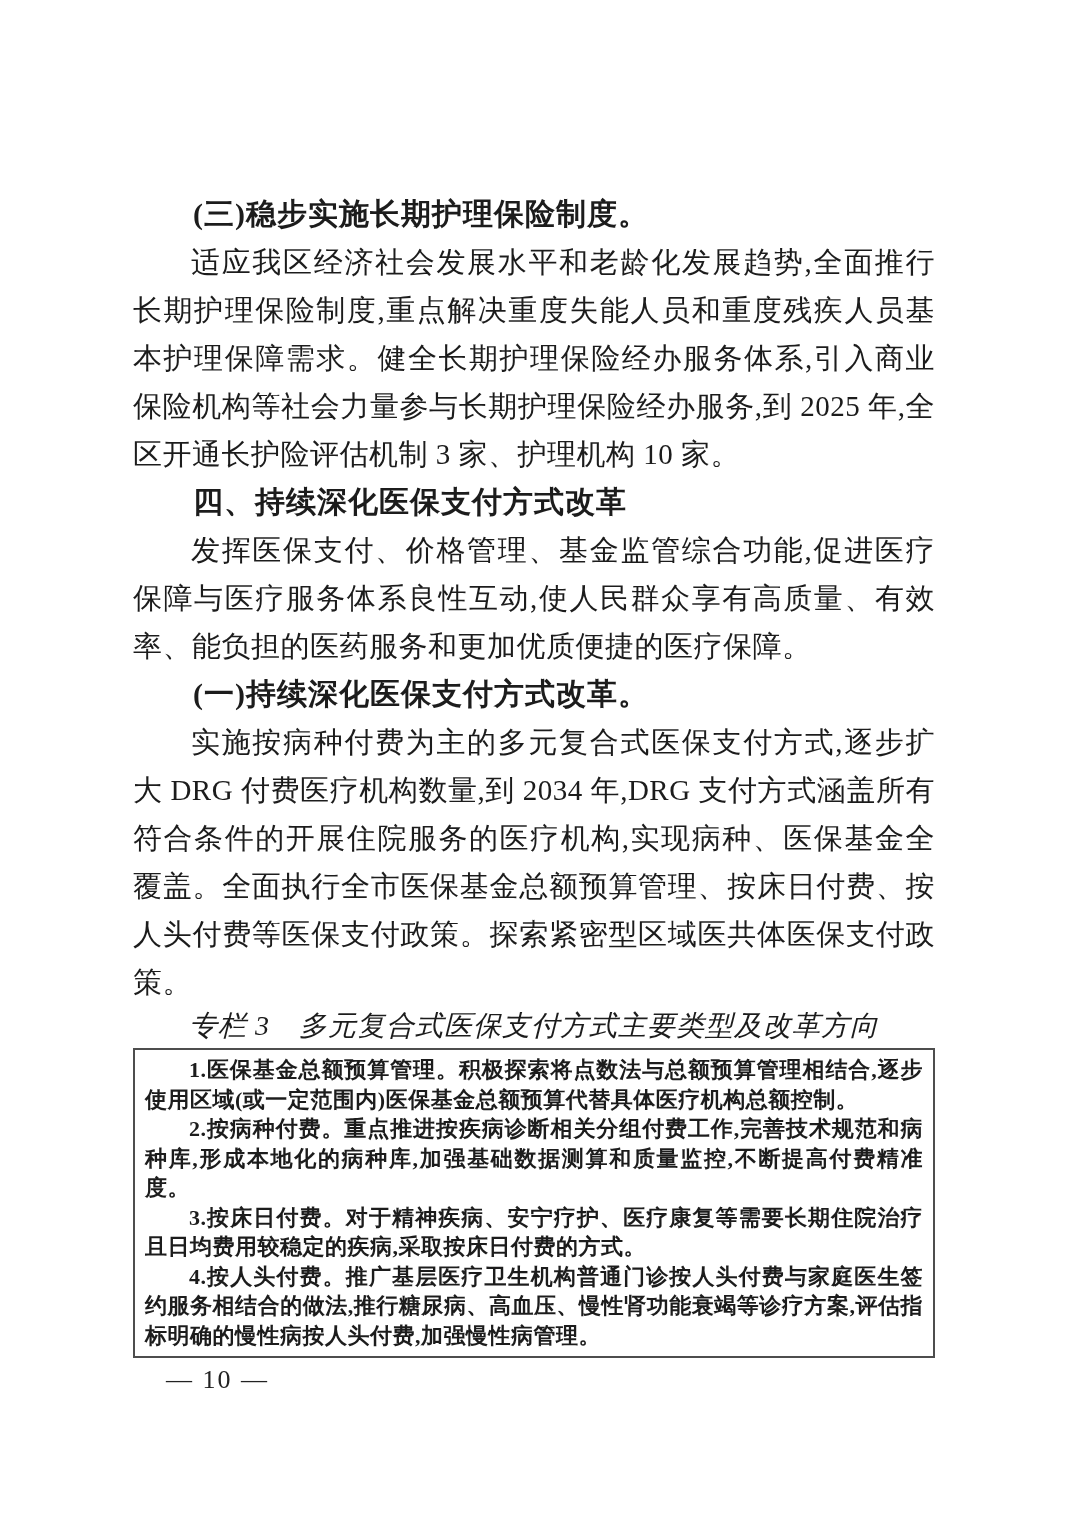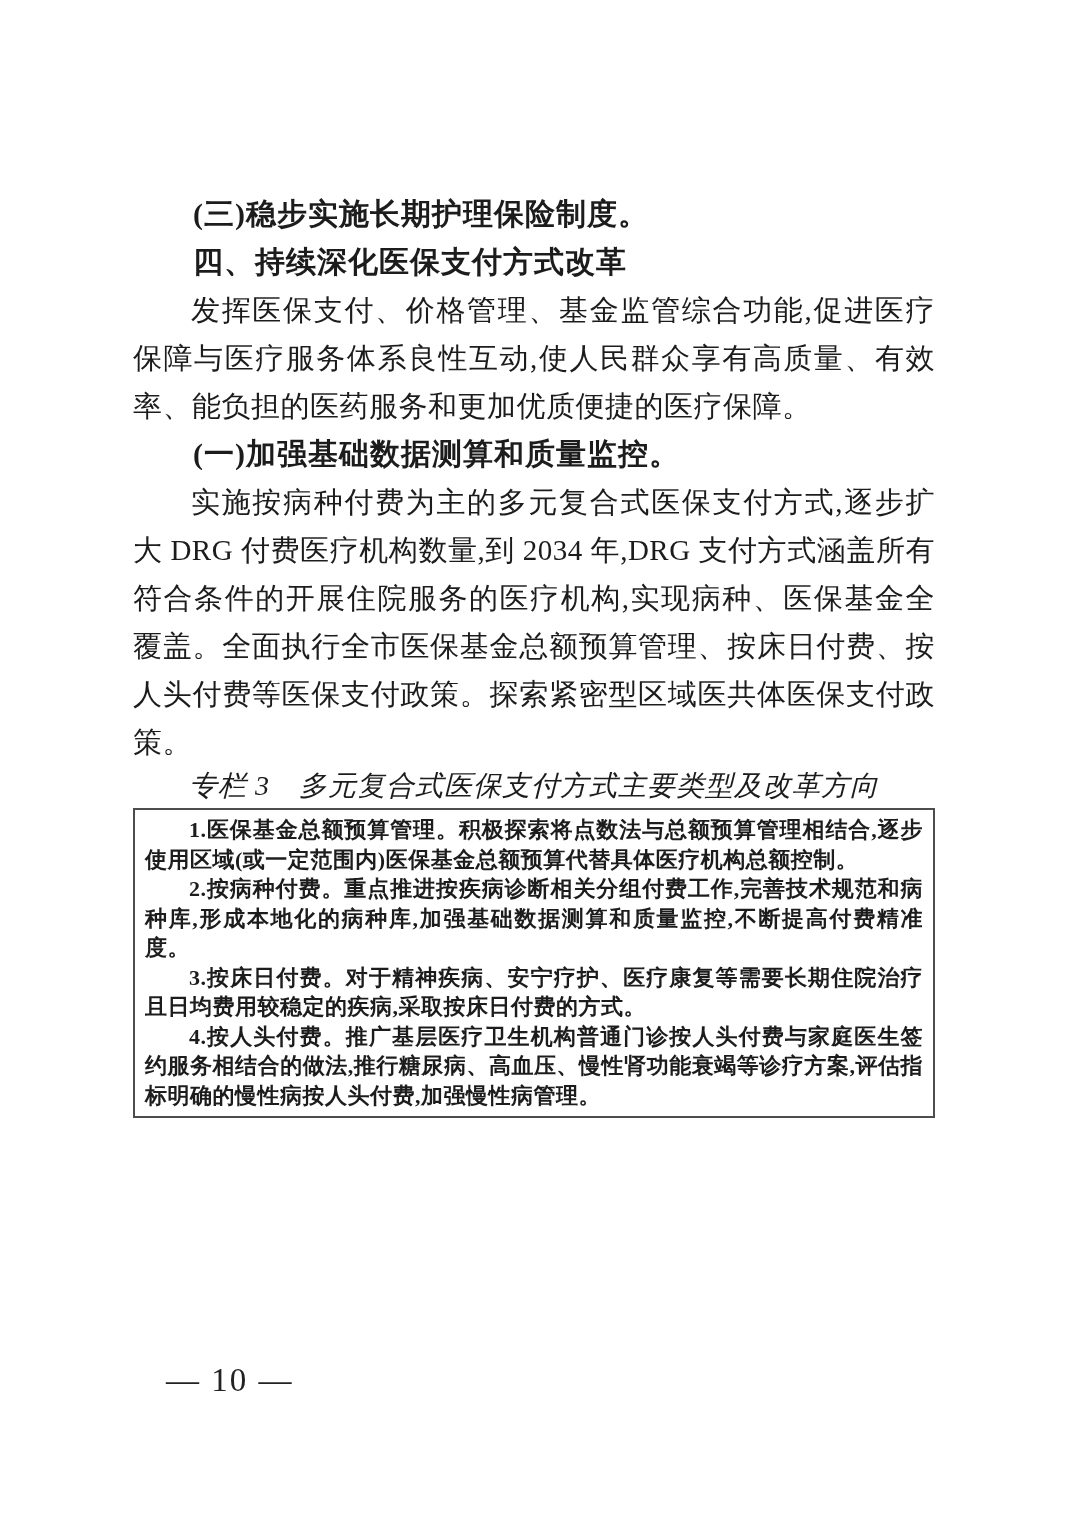--- a/index.html
+++ b/index.html
@@ -66,40 +66,41 @@
     text-align: justify;
     text-indent: 2em;
     margin: 0;
     letter-spacing: 0.5px;
     font-weight: bold;
   }
   .page-footer {
     position: absolute;
     left: 166px;
     top: 1362px;
-    font-size: 33px;
+    font-size: 26px;
     line-height: 36px;
     color: #222222;
     letter-spacing: 2px;
   }
 </style>
 </head>
 <body>
 
 <div class="page">
   <div class="content">
 
     <h3 class="sub-heading">(三)稳步实施长期护理保险制度。</h3>
 
+    <p class="body-para">适应我区经济社会发展水平和老龄化发展趋势,全面推行长期护理保险制度,重点解决重度失能人员和重度残疾人员基本护理保障需求。健全长期护理保险经办服务体系,引入商业保险机构等社会力量参与长期护理保险经办服务,到 2025 年,全区开通长护险评估机制 3 家、护理机构 10 家。</p>
 
     <h2 class="chapter-heading">四、持续深化医保支付方式改革</h2>
 
     <p class="body-para">发挥医保支付、价格管理、基金监管综合功能,促进医疗保障与医疗服务体系良性互动,使人民群众享有高质量、有效率、能负担的医药服务和更加优质便捷的医疗保障。</p>
 
-    <h3 class="sub-heading">(一)加强基础数据测算和质量监控。</h3>
+    <h3 class="sub-heading">(一)持续深化医保支付方式改革。</h3>
 
     <p class="body-para">实施按病种付费为主的多元复合式医保支付方式,逐步扩大 DRG 付费医疗机构数量,到 2034 年,DRG 支付方式涵盖所有符合条件的开展住院服务的医疗机构,实现病种、医保基金全覆盖。全面执行全市医保基金总额预算管理、按床日付费、按人头付费等医保支付政策。探索紧密型区域医共体医保支付政策。</p>
 
     <div class="box-title">专栏 3　多元复合式医保支付方式主要类型及改革方向</div>
 
     <div class="column-box">
       <p>1.医保基金总额预算管理。积极探索将点数法与总额预算管理相结合,逐步使用区域(或一定范围内)医保基金总额预算代替具体医疗机构总额控制。</p>
       <p>2.按病种付费。重点推进按疾病诊断相关分组付费工作,完善技术规范和病种库,形成本地化的病种库,加强基础数据测算和质量监控,不断提高付费精准度。</p>
       <p>3.按床日付费。对于精神疾病、安宁疗护、医疗康复等需要长期住院治疗且日均费用较稳定的疾病,采取按床日付费的方式。</p>
       <p>4.按人头付费。推广基层医疗卫生机构普通门诊按人头付费与家庭医生签约服务相结合的做法,推行糖尿病、高血压、慢性肾功能衰竭等诊疗方案,评估指标明确的慢性病按人头付费,加强慢性病管理。</p>

